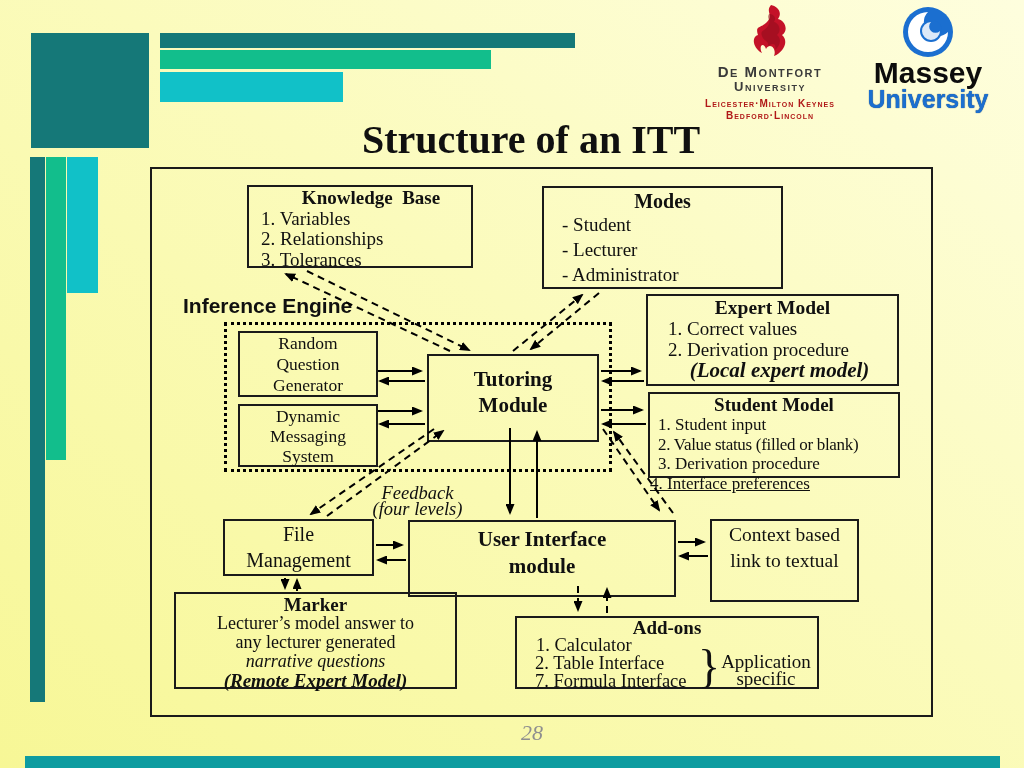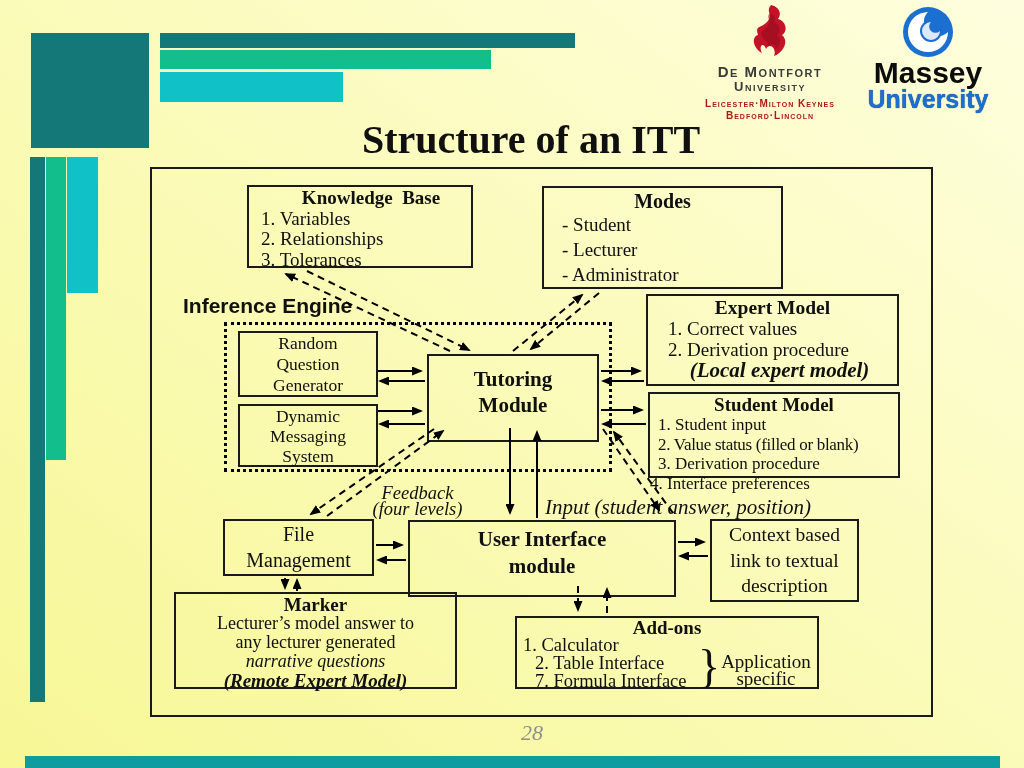--- a/index.html
+++ b/index.html
@@ -105,57 +105,55 @@
     <div class="nw" style="padding-left:20px;">1. Correct values</div>
     <div class="nw" style="padding-left:20px;">2. Derivation procedure</div>
     <div class="b i nw" style="padding-left:14px;font-size:21px;">(Local expert model)</div>
   </div>
 
   <div class="box" style="left:648px;top:392px;width:252px;height:86px;font-size:17px;line-height:19.8px;padding-top:1px;">
     <div class="b ctr" style="font-size:19px;">Student Model</div>
     <div class="nw" style="padding-left:8px;">1. Student input</div>
     <div class="nw" style="padding-left:8px;letter-spacing:-0.3px;">2. Value status (filled or blank)</div>
     <div class="nw" style="padding-left:8px;">3. Derivation procedure</div>
-    <div class="nw" style="">4. Interface preferences</div>
+    <div class="nw" style="text-decoration:underline;">4. Interface preferences</div>
   </div>
 
   <div class="abs ctr i" style="left:355px;top:486px;width:125px;font-size:18.5px;line-height:15.5px;">
     <div>Feedback</div>
     <div>(four levels)</div>
   </div>
 
-  <div class="abs i nw" style="left:545px;top:495px;font-size:21px;">Input (student answer, position)</div>
 
   <div class="box ctr" style="left:223px;top:519px;width:151px;height:57px;font-size:20px;line-height:26px;">
     <div>File</div>
     <div>Management</div>
   </div>
 
   <div class="box ctr b" style="left:408px;top:520px;width:268px;height:77px;font-size:21px;line-height:27px;padding-top:4px;">
     <div>User Interface</div>
     <div>module</div>
   </div>
 
   <div class="box ctr" style="left:710px;top:519px;width:149px;height:83px;font-size:19.5px;line-height:25.5px;padding-top:1px;">
     <div class="nw">Context based</div>
     <div class="nw">link to textual</div>
-    <div class="nw">description</div>
   </div>
 
   <div class="box ctr" style="left:174px;top:592px;width:283px;height:97px;font-size:18px;line-height:19px;padding-top:1px;">
     <div class="b" style="font-size:19px;">Marker</div>
     <div class="nw">Lecturer’s model answer to</div>
     <div class="nw">any lecturer generated</div>
     <div class="i nw">narrative questions</div>
     <div class="b i nw" style="font-size:19px;">(Remote Expert Model)</div>
   </div>
 
   <div class="box" style="left:515px;top:616px;width:304px;height:73px;font-size:18.5px;line-height:18px;padding-top:1px;">
     <div class="b ctr" style="font-size:19px;line-height:17px;">Add-ons</div>
-    <div class="nw" style="padding-left:6px;font-family:Liberation Serif, serif;">1. Calculator</div>
+    <div class="nw" style="padding-left:19px;font-family:Liberation Serif, serif;">1. Calculator</div>
     <div class="nw" style="padding-left:18px;">2. Table Interface</div>
     <div class="nw" style="padding-left:18px;">7. Formula Interface</div>
     <div class="abs" style="left:181px;top:26px;font-size:46px;font-weight:400;line-height:46px;">}</div>
     <div class="abs ctr" style="left:196px;top:36px;width:106px;font-size:19px;line-height:16.5px;">
       <div>Application</div>
       <div>specific</div>
     </div>
   </div>
 
   <div class="abs ctr i" style="left:140px;top:720px;width:784px;font-size:22px;color:#8f8f8f;">28</div>

